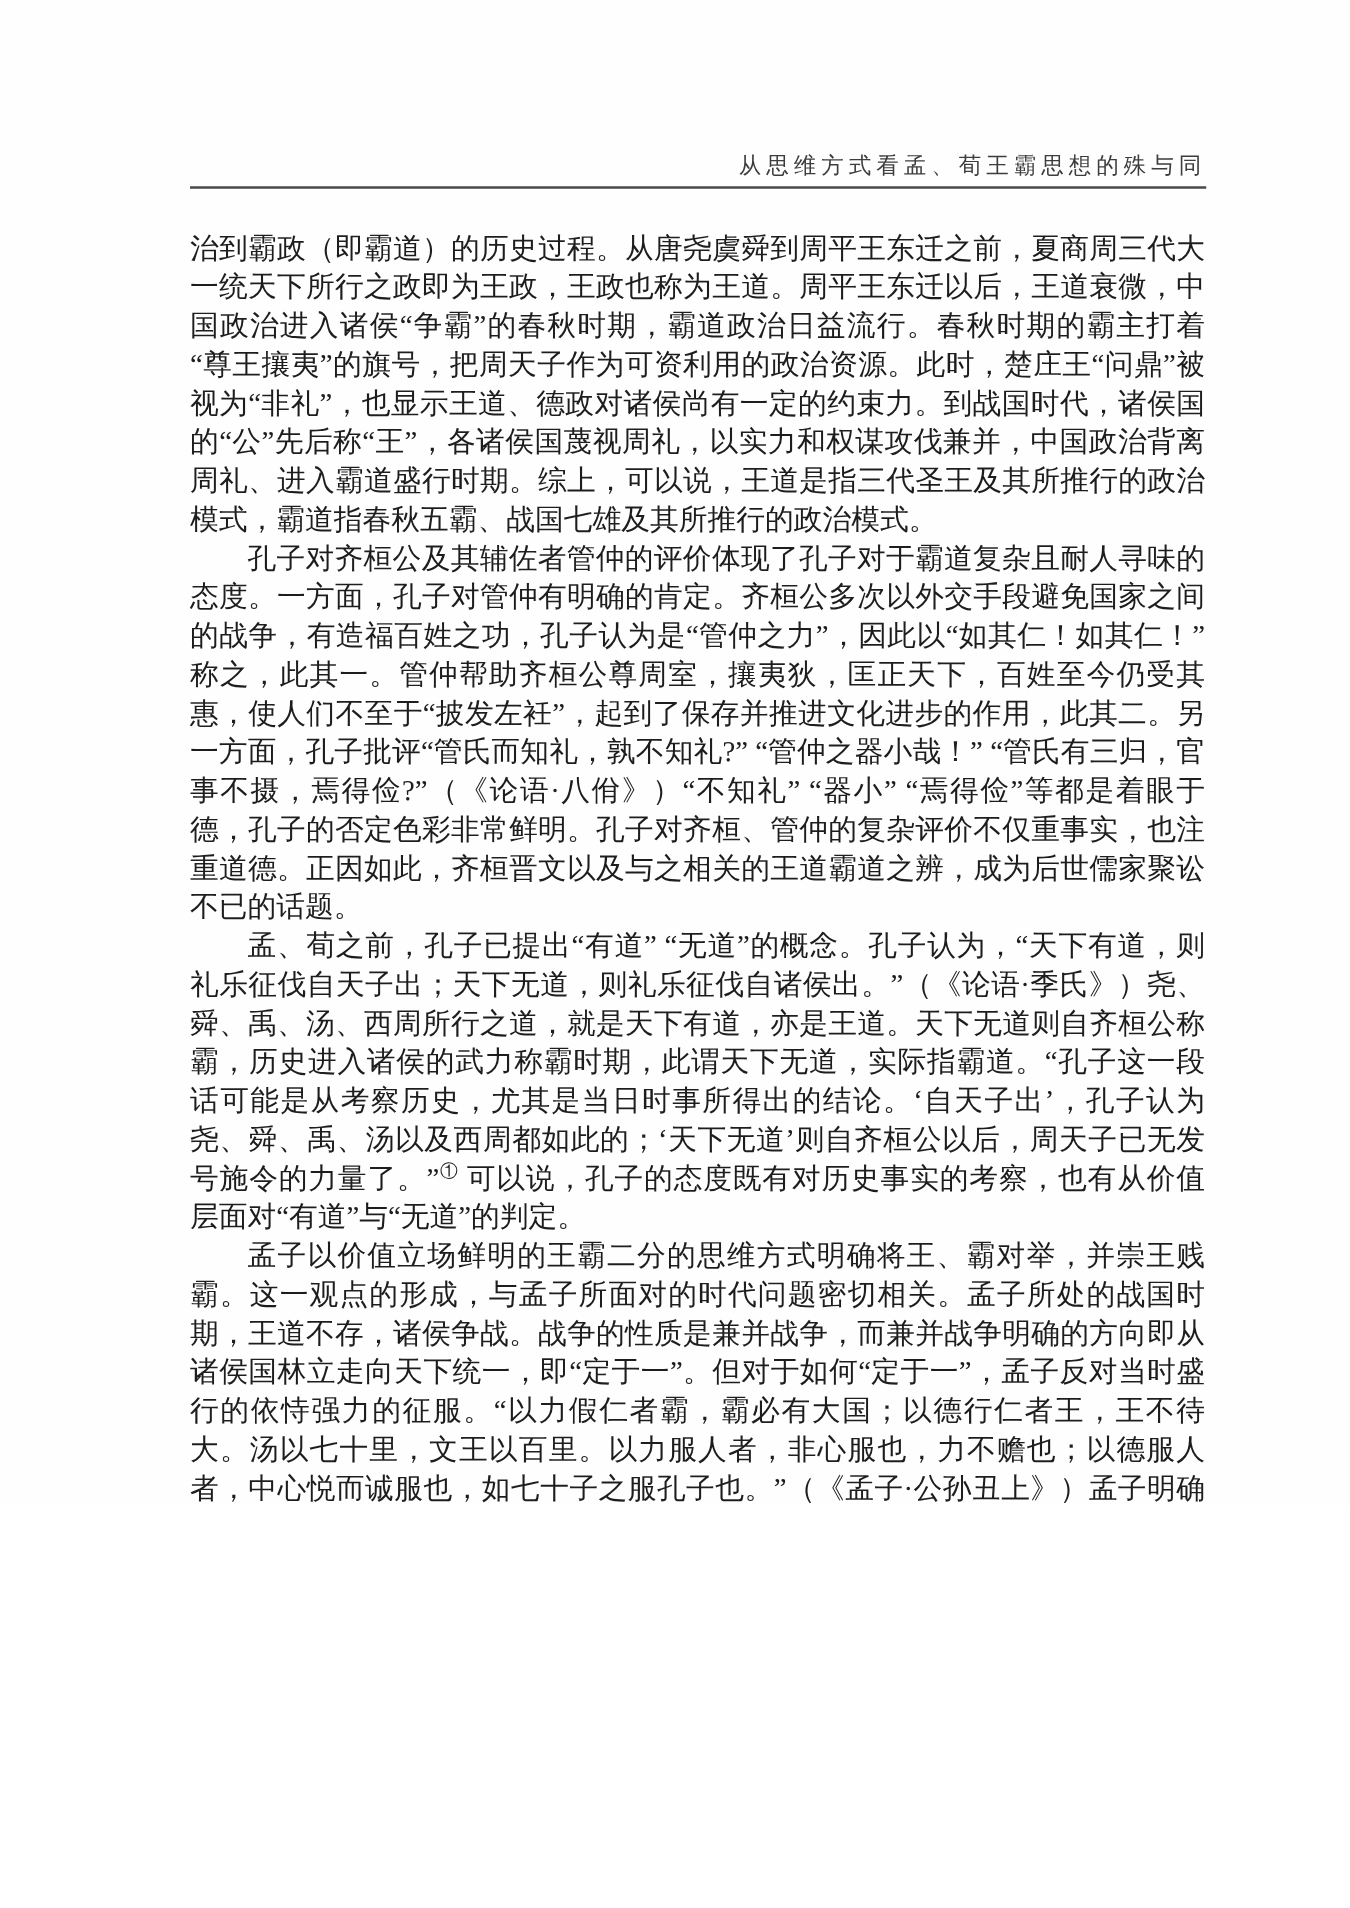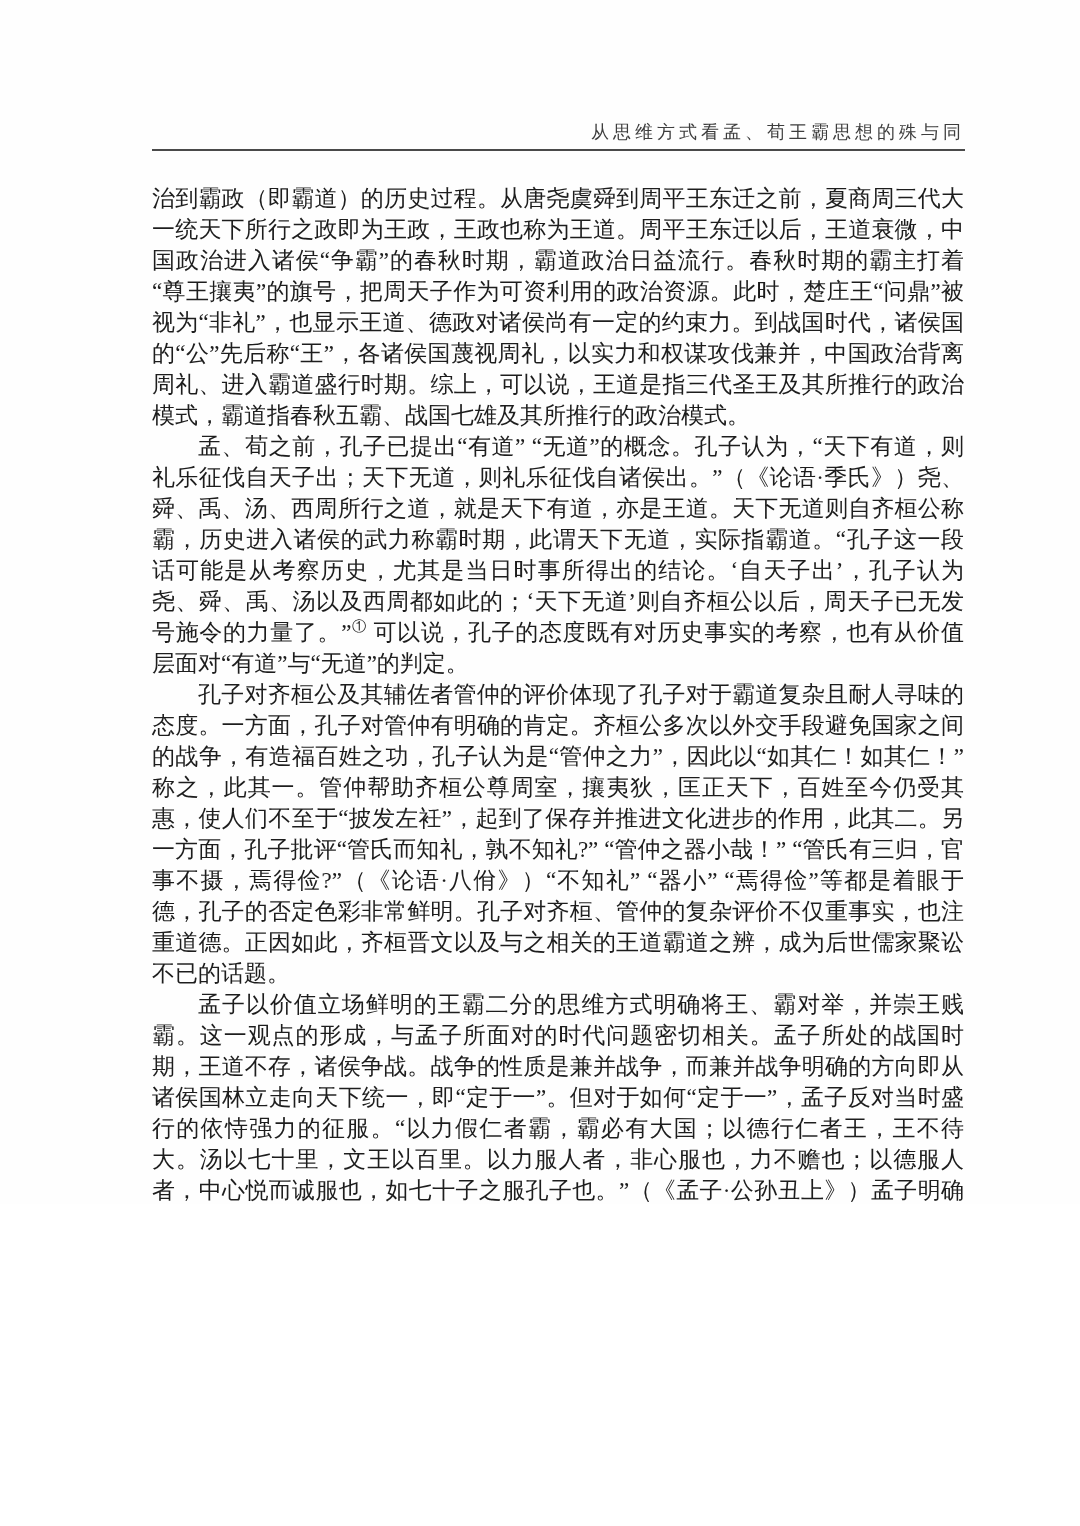--- a/index.html
+++ b/index.html
@@ -103,22 +103,22 @@
 </head>
 <body>
 
 <div class="page">
 
   <div class="running-title">从思维方式看孟、荀王霸思想的殊与同</div>
   <div class="header-rule"></div>
 
   <main class="body-text">
     <p class="para continuation">治到霸政（即霸道）的历史过程。从唐尧虞舜到周平王东迁之前，夏商周三代大一统天下所行之政即为王政，王政也称为王道。周平王东迁以后，王道衰微，中国政治进入诸侯“争霸”的春秋时期，霸道政治日益流行。春秋时期的霸主打着“尊王攘夷”的旗号，把周天子作为可资利用的政治资源。此时，楚庄王“问鼎”被视为“非礼”，也显示王道、德政对诸侯尚有一定的约束力。到战国时代，诸侯国的“公”先后称“王”，各诸侯国蔑视周礼，以实力和权谋攻伐兼并，中国政治背离周礼、进入霸道盛行时期。综上，可以说，王道是指三代圣王及其所推行的政治模式，霸道指春秋五霸、战国七雄及其所推行的政治模式。</p>
+    <p class="para">孔子对齐桓公及其辅佐者管仲的评价体现了孔子对于霸道复杂且耐人寻味的态度。一方面，孔子对管仲有明确的肯定。齐桓公多次以外交手段避免国家之间的战争，有造福百姓之功，孔子认为是“管仲之力”，因此以“如其仁！如其仁！”称之，此其一。管仲帮助齐桓公尊周室，攘夷狄，匡正天下，百姓至今仍受其惠，使人们不至于“披发左衽”，起到了保存并推进文化进步的作用，此其二。另一方面，孔子批评“管氏而知礼，孰不知礼?” “管仲之器小哉！” “管氏有三归，官事不摄，焉得俭?”（《论语·八佾》）“不知礼” “器小” “焉得俭”等都是着眼于德，孔子的否定色彩非常鲜明。孔子对齐桓、管仲的复杂评价不仅重事实，也注重道德。正因如此，齐桓晋文以及与之相关的王道霸道之辨，成为后世儒家聚讼不已的话题。</p>
     <p class="para"><span>孟、荀之前，孔子已提出“有道” “无道”的概念。孔子认为，“天下有道，则礼乐征伐自天子出；天下无道，则礼乐征伐自诸侯出。”（《论语·季氏》）尧、舜、禹、汤、西周所行之道，就是天下有道，亦是王道。天下无道则自齐桓公称霸，历史进入诸侯的武力称霸时期，此谓天下无道，实际指霸道。“孔子这一段话可能是从考察历史，尤其是当日时事所得出的结论。‘自天子出’，孔子认为尧、舜、禹、汤以及西周都如此的；‘天下无道’则自齐桓公以后，周天子已无发号施令的力量了。”</span><sup class="footnote-ref">①</sup><span> 可以说，孔子的态度既有对历史事实的考察，也有从价值层面对“有道”与“无道”的判定。</span></p>
-    <p class="para">孔子对齐桓公及其辅佐者管仲的评价体现了孔子对于霸道复杂且耐人寻味的态度。一方面，孔子对管仲有明确的肯定。齐桓公多次以外交手段避免国家之间的战争，有造福百姓之功，孔子认为是“管仲之力”，因此以“如其仁！如其仁！”称之，此其一。管仲帮助齐桓公尊周室，攘夷狄，匡正天下，百姓至今仍受其惠，使人们不至于“披发左衽”，起到了保存并推进文化进步的作用，此其二。另一方面，孔子批评“管氏而知礼，孰不知礼?” “管仲之器小哉！” “管氏有三归，官事不摄，焉得俭?”（《论语·八佾》）“不知礼” “器小” “焉得俭”等都是着眼于德，孔子的否定色彩非常鲜明。孔子对齐桓、管仲的复杂评价不仅重事实，也注重道德。正因如此，齐桓晋文以及与之相关的王道霸道之辨，成为后世儒家聚讼不已的话题。</p>
     <p class="para">孟子以价值立场鲜明的王霸二分的思维方式明确将王、霸对举，并崇王贱霸。这一观点的形成，与孟子所面对的时代问题密切相关。孟子所处的战国时期，王道不存，诸侯争战。战争的性质是兼并战争，而兼并战争明确的方向即从诸侯国林立走向天下统一，即“定于一”。但对于如何“定于一”，孟子反对当时盛行的依恃强力的征服。“以力假仁者霸，霸必有大国；以德行仁者王，王不待大。汤以七十里，文王以百里。以力服人者，非心服也，力不赡也；以德服人者，中心悦而诚服也，如七十子之服孔子也。”（《孟子·公孙丑上》）孟子明确了君王使人服从的两种方式：一是人民悦服于圣王的道德品质和具有道德色彩的施政措施，悦服于德；一是人民屈服于君主的暴力统治和以武力为后盾的施政方式，屈服于力。前者为王道，后者为霸道。孟子以道德为标准，希望能以王道方式将天下“定于一”，实现平治天下的政治理想。同孔子一样，孟子也认为，以力假仁者可以成就霸业，威武一时，但不能使被征服者真心服膺；以德行仁者虽然暂时力量弱小，但邻国之人心向往之，四海归心，最终可以平治天下。</p>
   </main>
 
   <div class="footnote-sep"></div>
 
   <div class="page-number">· 23 ·</div>
 
   <div class="watermark">
     <svg class="wm-icon" width="54" height="46" viewBox="0 0 54 46" aria-hidden="true">
       <g fill="#b2b2b2">

